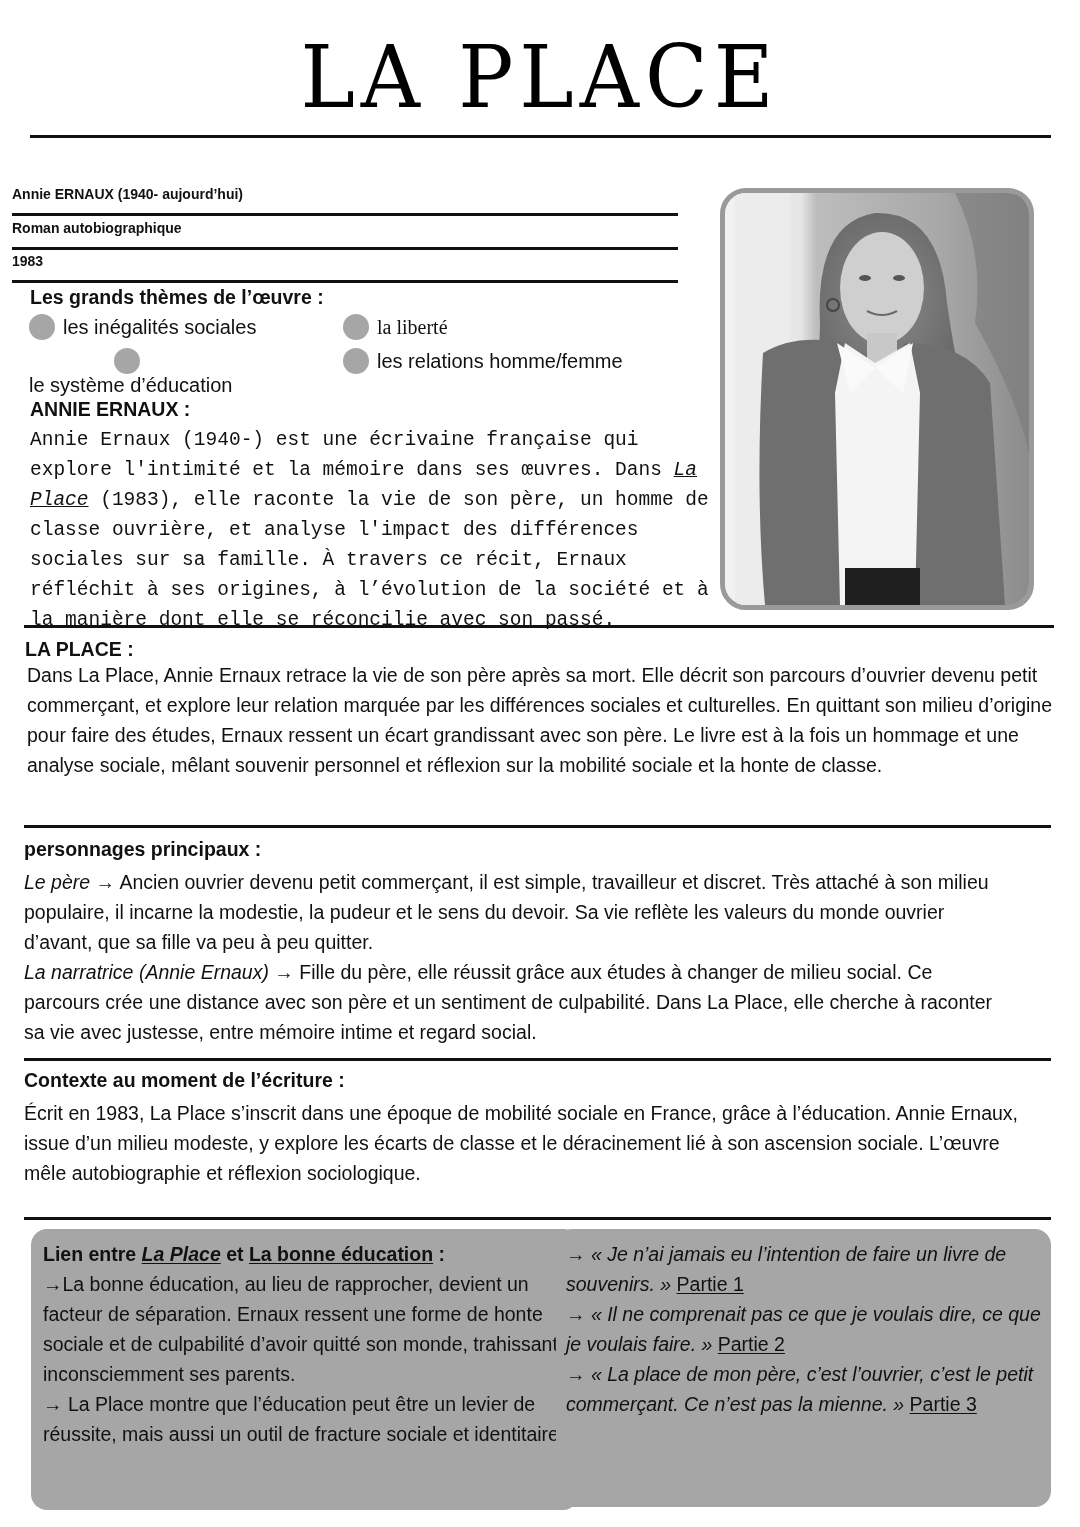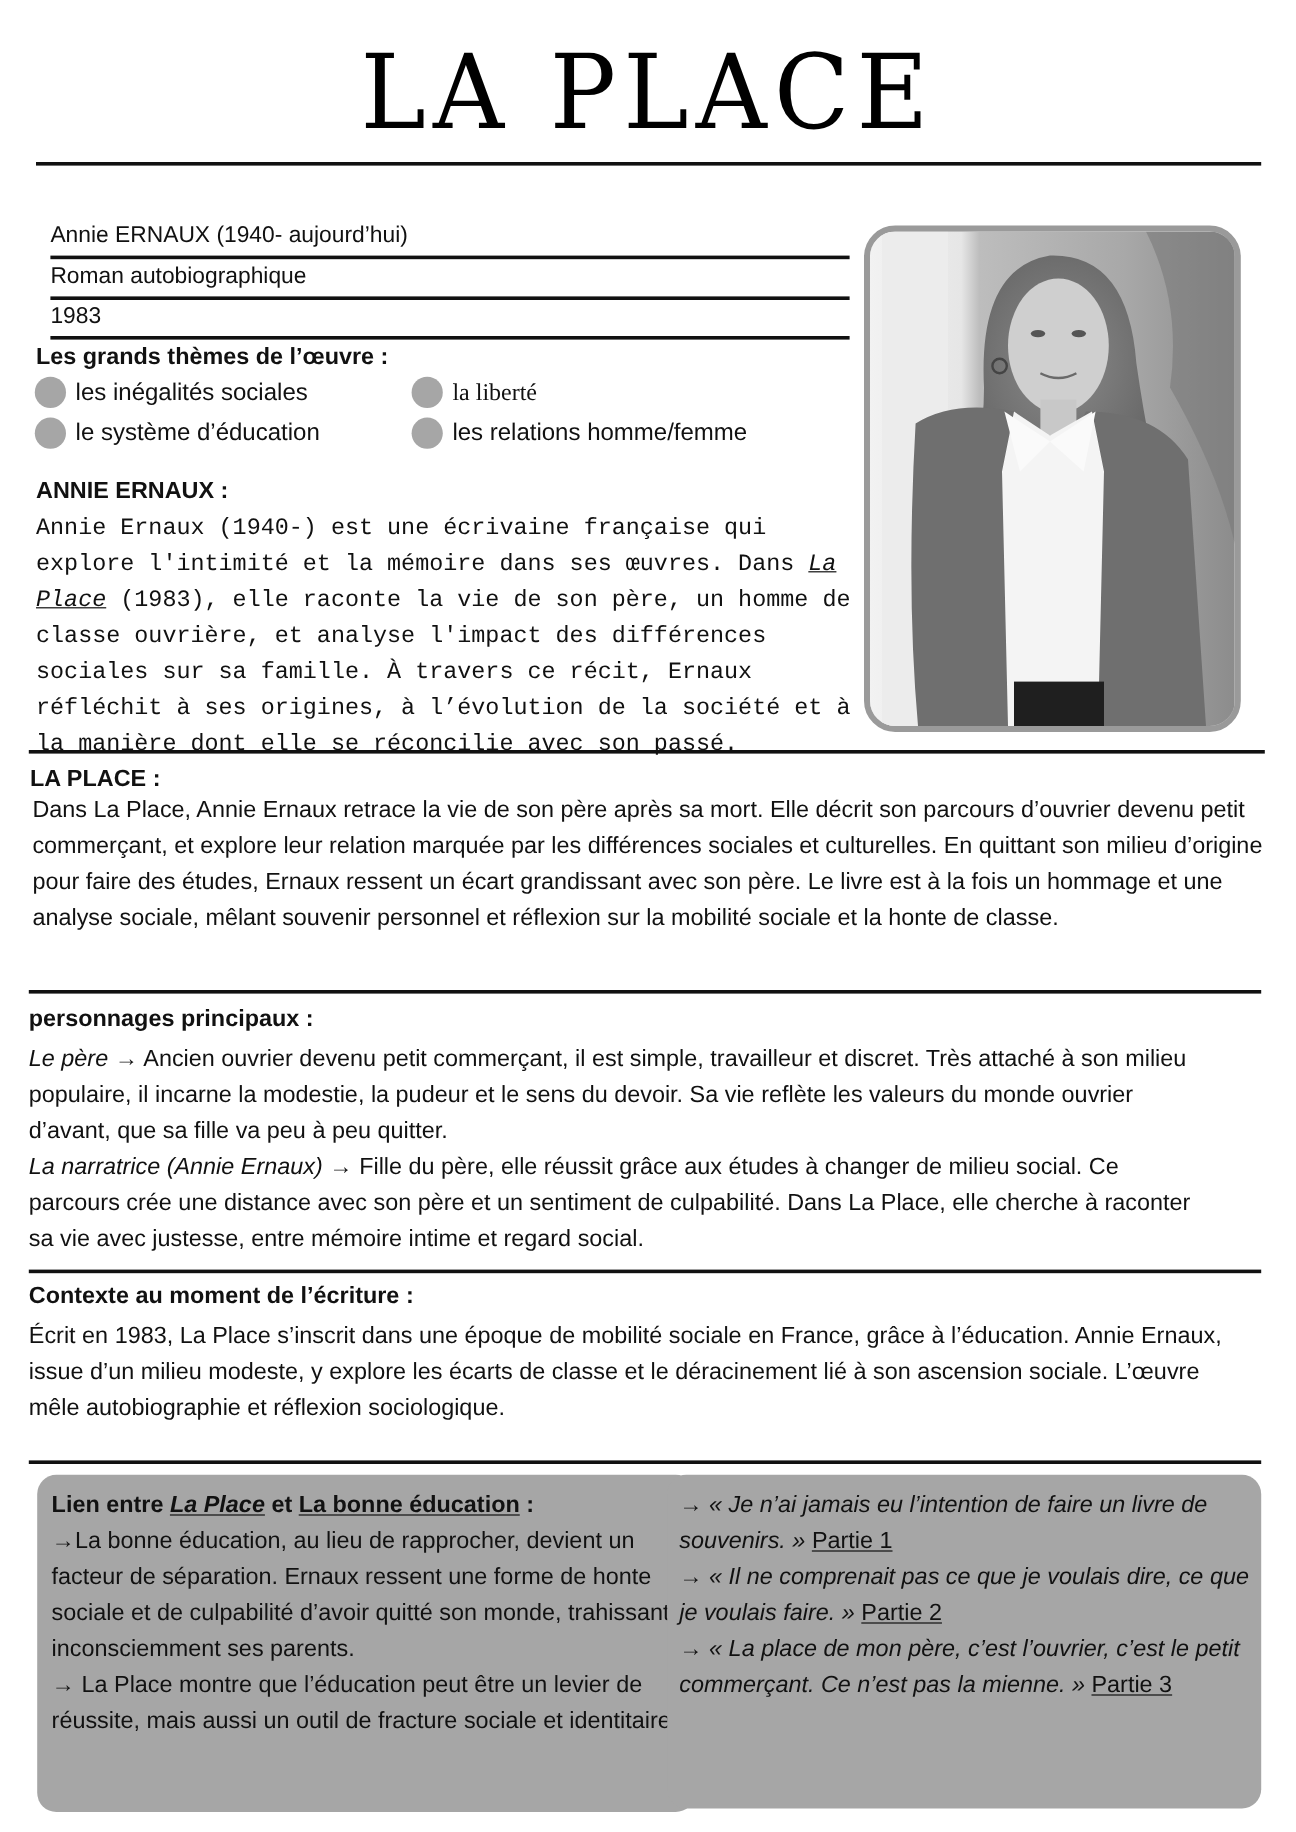--- a/index.html
+++ b/index.html
@@ -12,22 +12,22 @@
     .title {
       position: absolute; left: 0; top: 30px; width: 1080px;
       text-align: center;
       font-family: "DejaVu Serif", serif;
       font-size: 82px; letter-spacing: 6px; font-weight: normal;
       transform: scaleY(1.05);
       color: #000;
     }
     .rule { position: absolute; background: #111; height: 3px; }
     .info-line {
-      position: absolute; left: 42px; width: 666px;
-      font-size: 19px; font-weight: normal;
+      position: absolute; left: 12px; width: 666px;
+      font-size: 14px; font-weight: bold;
     }
     .info-line .ul { position: absolute; left: 0; right: 0; height: 3px; background: #111; }
     .themes-title { position: absolute; left: 30px; top: 286px; font-size: 19.5px; font-weight: bold; }
     .theme {
       position: absolute; font-size: 20px; display: flex; align-items: center;
     }
     .dot {
       width: 26px; height: 26px; border-radius: 50%; background: #a6a6a6;
       display: inline-block; margin-right: 8px;
     }
@@ -70,21 +70,21 @@
 
 <div class="themes-title">Les grands thèmes de l’œuvre :</div>
 <div class="theme" style="left:29px; top:314px;">
   <span class="dot"></span>
   <span>les inégalités sociales</span>
 </div>
 <div class="theme" style="left:343px; top:314px;font-family:Liberation Serif, serif;">
   <span class="dot"></span>
   <span>la liberté</span>
 </div>
-<div class="theme" style="left:29px; top:348px;">
+<div class="theme" style="left:29px; top:348px;flex-direction:column;">
   <span class="dot"></span>
   <span>le système d’éducation</span>
 </div>
 <div class="theme" style="left:343px; top:348px;">
   <span class="dot"></span>
   <span>les relations homme/femme</span>
 </div>
 
 <div class="section-head" style="left:30px; top:398px;">ANNIE ERNAUX :</div>
 <div class="para" style="left:30px; top:425px; width:680px;font-family:Liberation Mono, monospace;">

